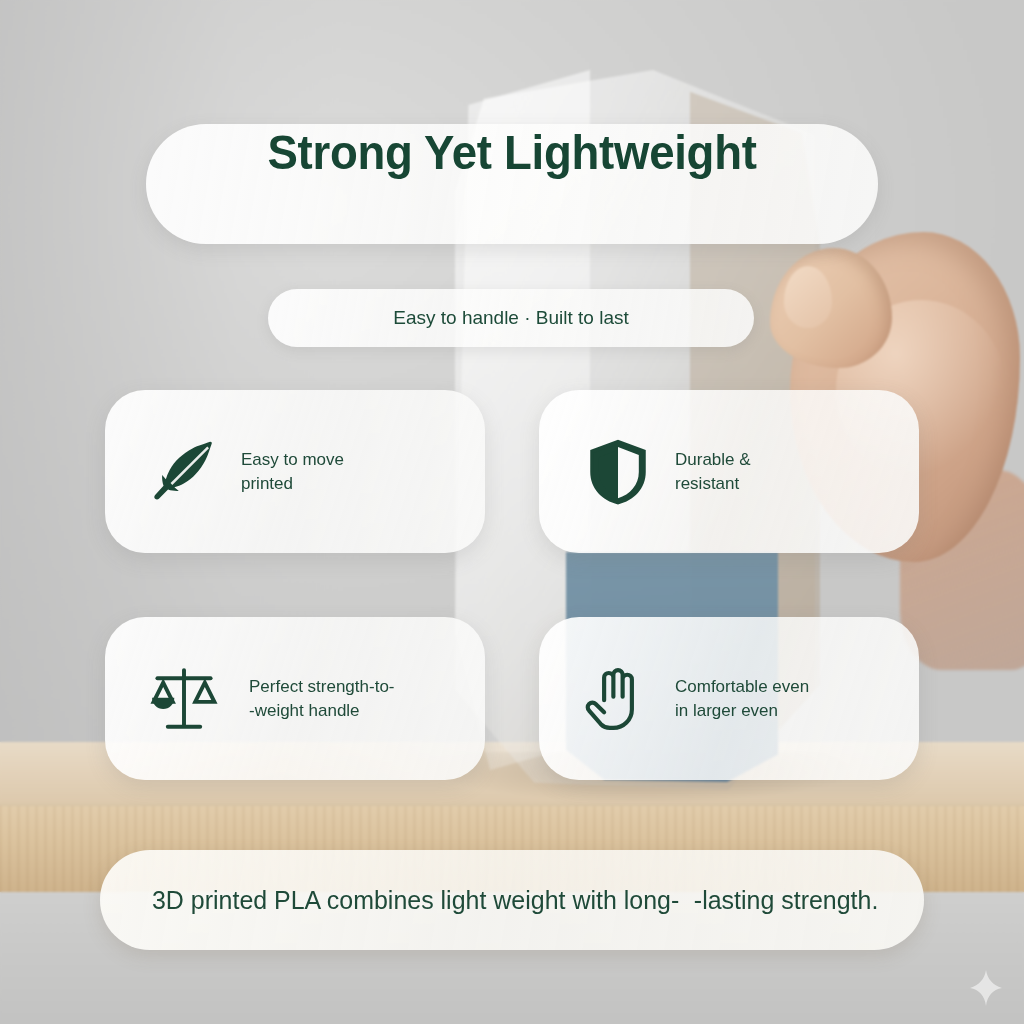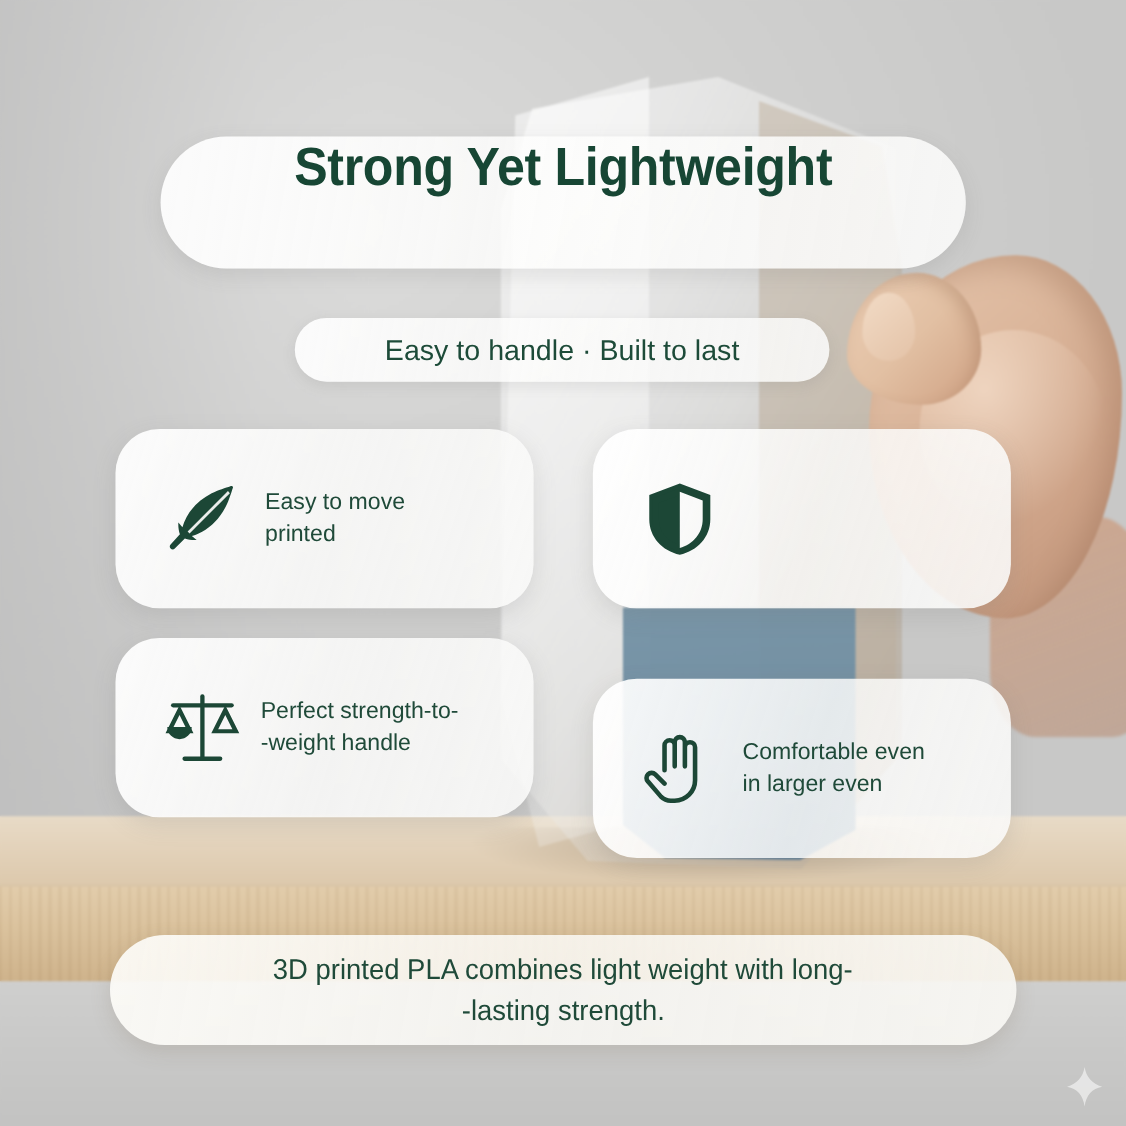--- a/index.html
+++ b/index.html
@@ -175,69 +175,69 @@
   .pill-subtitle {
     position: absolute;
     left: 268px; top: 289px;
     width: 486px; height: 58px;
     border-radius: 32px;
     background: linear-gradient(100deg, rgba(255,255,255,.90) 0%, rgba(252,252,251,.80) 50%, rgba(250,250,249,.88) 100%);
     box-shadow: 0 4px 13px rgba(110,110,110,.14);
     display: flex; align-items: center; justify-content: center;
   }
   .subtitle-text {
-    font-size: 26px;
+    font-size: 19px;
     font-weight: 400;
     color: #1d4b39;
     white-space: nowrap;
   }
 
   
   .card {
     position: absolute;
     width: 380px; height: 163px;
     border-radius: 40px;
     background: linear-gradient(108deg, rgba(255,255,255,.93) 0%, rgba(252,252,251,.83) 52%, rgba(249,249,248,.90) 100%);
     box-shadow: 0 7px 20px rgba(110,110,110,.17);
     display: flex;
     align-items: center;
     padding-left: 40px;
     box-sizing: border-box;
   }
   .card-1 { left: 105px; top: 390px; }
   .card-2 { left: 539px; top: 390px; }
-  .card-3 { left: 105px; top: 580px; }
+  .card-3 { left: 105px; top: 617px; gap: 12px; }
   .card-4 { left: 539px; top: 617px; align-items: center; }
 
   .card-icon {
     width: 78px; height: 78px;
     flex: 0 0 78px;
     display: flex; align-items: center; justify-content: center;
     color: #1c4736;
   }
   .card-icon svg { width: 74px; height: 74px; display: block; }
 
   .card-label {
     margin-left: 18px;
-    font-size: 21px;
+    font-size: 17px;
     line-height: 1.38;
     color: #1f4a39;
     white-space: nowrap;
   }
   .card-label .l2 { display: block; }
   .card-3 .card-label { margin-left: 14px; }
 
   .pill-footer {
     position: absolute;
     left: 100px; top: 850px;
     width: 824px; height: 100px;
     border-radius: 50px;
     background: linear-gradient(100deg, rgba(252,251,247,.93) 0%, rgba(250,249,245,.86) 48%, rgba(248,247,243,.92) 100%);
     box-shadow: 0 6px 18px rgba(120,105,85,.18);
-    display: flex; flex-direction: column;
+    display: flex; 
     align-items: center; justify-content: center;
   }
   .footer-text {
     font-size: 26px;
     line-height: 1.42;
     color: #1f4a39;
     text-align: center;
     white-space: nowrap;
     transform: scaleX(.96);
   }
@@ -299,20 +299,24 @@
       </div>
     </div>
 
     <div class="card card-2">
       <div class="card-icon">
         <svg viewBox="0 0 64 64" aria-hidden="true">
           <path fill="currentColor" d="M32 4 8 13v19c0 14.2 10.2 24.7 24 28 13.8-3.3 24-13.8 24-28V13L32 4zm0 6.4 18 6.8v14.8c0 11.1-7.6 19.6-18 22.6V10.4z"></path>
           <path fill="currentColor" d="M32 4 8 13v19c0 14.2 10.2 24.7 24 28V4z" opacity="0"></path>
           <path fill="currentColor" d="M30 8.5 10.5 15.8v16.4c0 12.3 8.5 21.4 19.5 24.4v-5.1c-8.6-2.9-14.5-10.4-14.5-19.3V19.2L30 13.7z"></path>
         </svg>
+      </div>
+      <div class="card-label">
+        <span class="l1">Durable &amp;</span>
+        <span class="l2">resistant</span>
       </div>
     </div>
 
     <div class="card card-3">
       <div class="card-icon">
         <svg viewBox="0 0 64 64" aria-hidden="true">
           <g fill="none" stroke="currentColor" stroke-width="3.4" stroke-linecap="round">
             <line x1="32" y1="7" x2="32" y2="54"></line>
             <line x1="9" y1="14" x2="55" y2="14"></line>
             <line x1="18" y1="56" x2="46" y2="56"></line>

